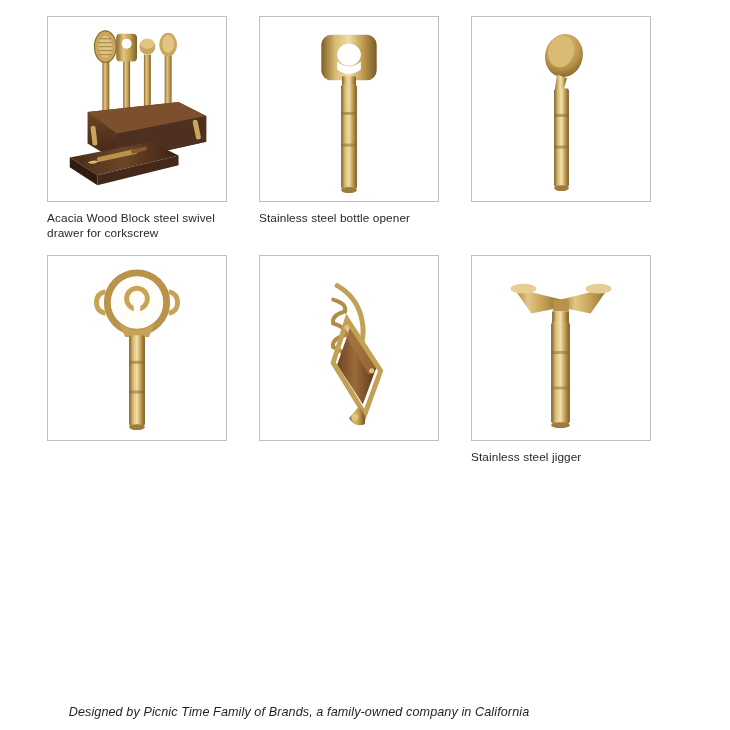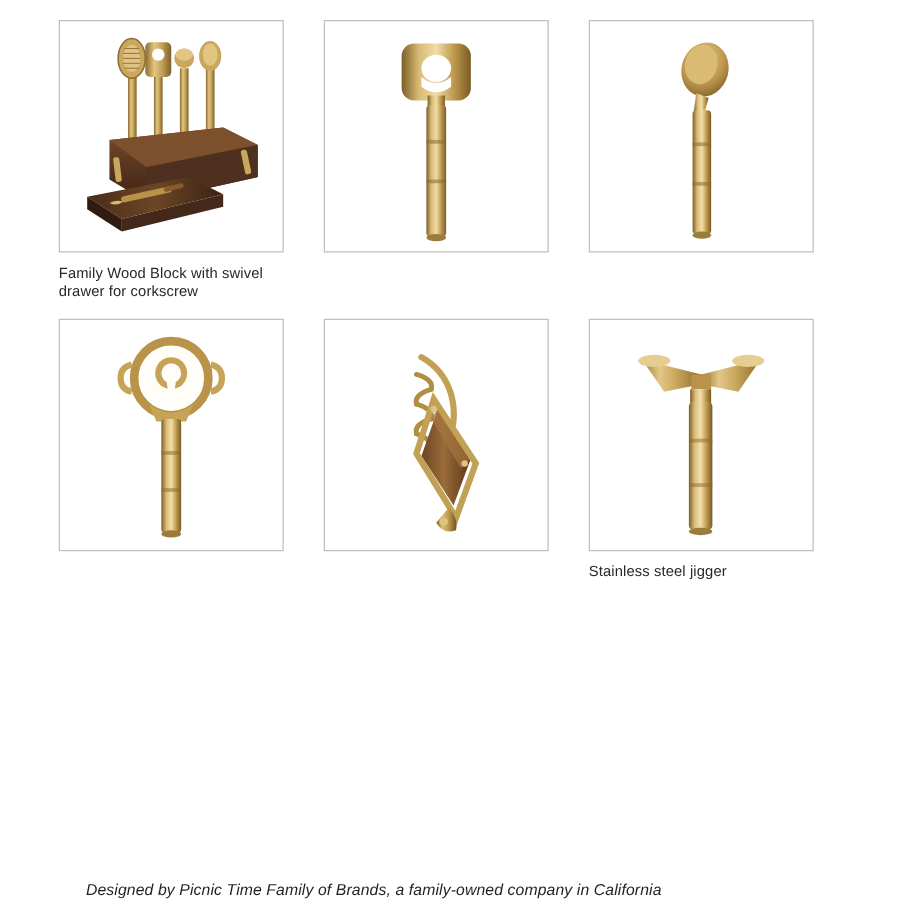--- a/index.html
+++ b/index.html
@@ -135,21 +135,21 @@
 
           <path d="M22 142 L104 126 L132 140 L50 160 Z" fill="url(#wood2)"></path>
           <path d="M22 142 L50 160 L50 170 L22 152 Z" fill="#2f1b0f"></path>
           <path d="M50 160 L132 140 L132 150 L50 170 Z" fill="#44281a"></path>
 
           <path d="M52 144 L88 136" stroke="#b9934a" stroke-width="5" stroke-linecap="round"></path>
           <path d="M86 136 L98 133" stroke="#8a5a2b" stroke-width="4" stroke-linecap="round"></path>
           <path d="M40 147 q6 -3 11 -1 q-5 4 -11 1 z" fill="#d7b870"></path>
         </svg>
       </div>
-      <div class="caption">Family Wood Block with swivel drawer for corkscrew</div>
+      <div class="caption">Acacia Wood Block steel swivel drawer for corkscrew</div>
     </div>
 
     <div class="cell">
       <div class="frame">
         <svg class="art" viewBox="0 0 180 186">
           <defs>
             <linearGradient id="g2" x1="0" y1="0" x2="1" y2="0">
               <stop offset="0" stop-color="#7d5e28"></stop>
               <stop offset="0.25" stop-color="#d9bb74"></stop>
               <stop offset="0.5" stop-color="#f0dca8"></stop>
@@ -160,20 +160,21 @@
           <path d="M72 18 h36 a10 10 0 0 1 10 10 v26 a10 10 0 0 1 -10 10 h-36 a10 10 0 0 1 -10 -10 v-26 a10 10 0 0 1 10 -10 z" fill="url(#g2)"></path>
           <ellipse cx="90" cy="38" rx="12" ry="11" fill="#ffffff"></ellipse>
           <path d="M78 45 q12 10 24 0 v8 q-12 9 -24 0 z" fill="#ffffff"></path>
           <rect x="83" y="60" width="14" height="10" fill="url(#g2)"></rect>
           <rect x="82" y="68" width="16" height="106" rx="3" fill="url(#g2)"></rect>
           <rect x="82" y="96" width="16" height="3" fill="#8a6a2e" opacity="0.55"></rect>
           <rect x="82" y="128" width="16" height="3" fill="#8a6a2e" opacity="0.55"></rect>
           <ellipse cx="90" cy="175" rx="8" ry="3" fill="#9b7c3c"></ellipse>
         </svg>
       </div>
+      <div class="caption">Stainless steel bottle opener</div>
     </div>
 
     <div class="cell">
       <div class="frame">
         <svg class="art" viewBox="0 0 180 186">
           <defs>
             <linearGradient id="g3" x1="0" y1="0" x2="1" y2="0">
               <stop offset="0" stop-color="#7d5e28"></stop>
               <stop offset="0.25" stop-color="#d9bb74"></stop>
               <stop offset="0.5" stop-color="#f2dfab"></stop>

